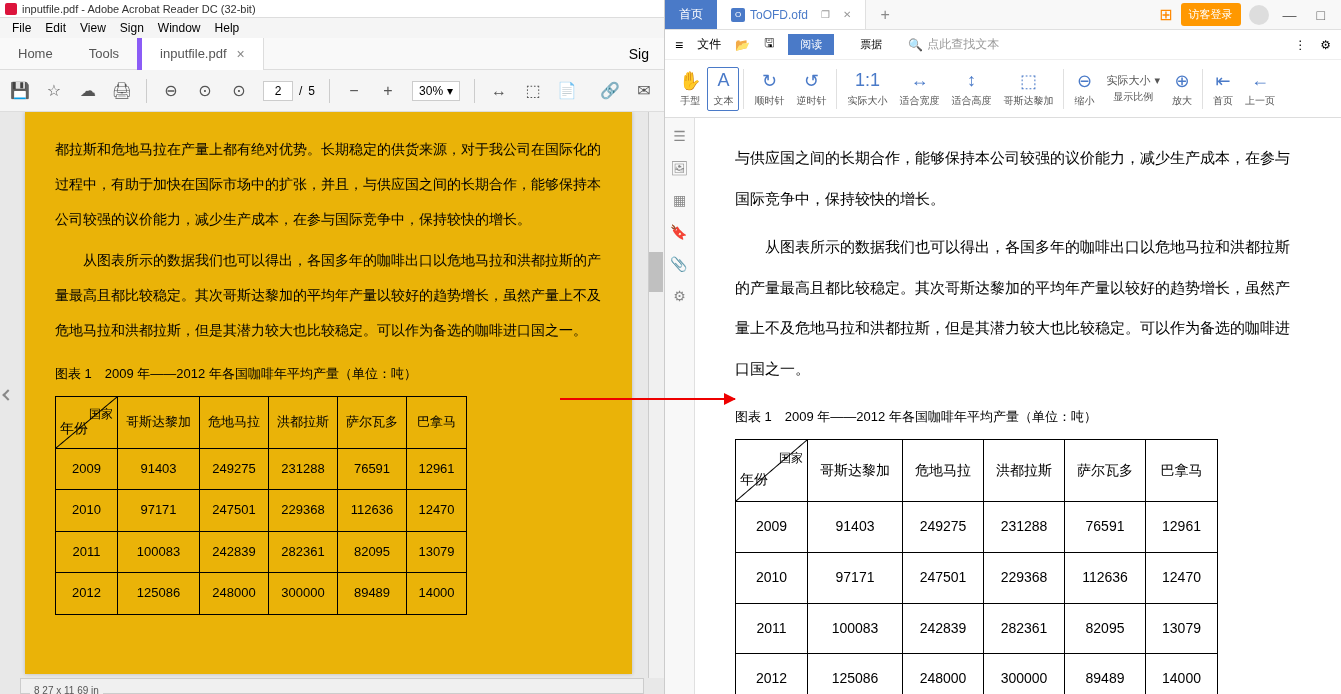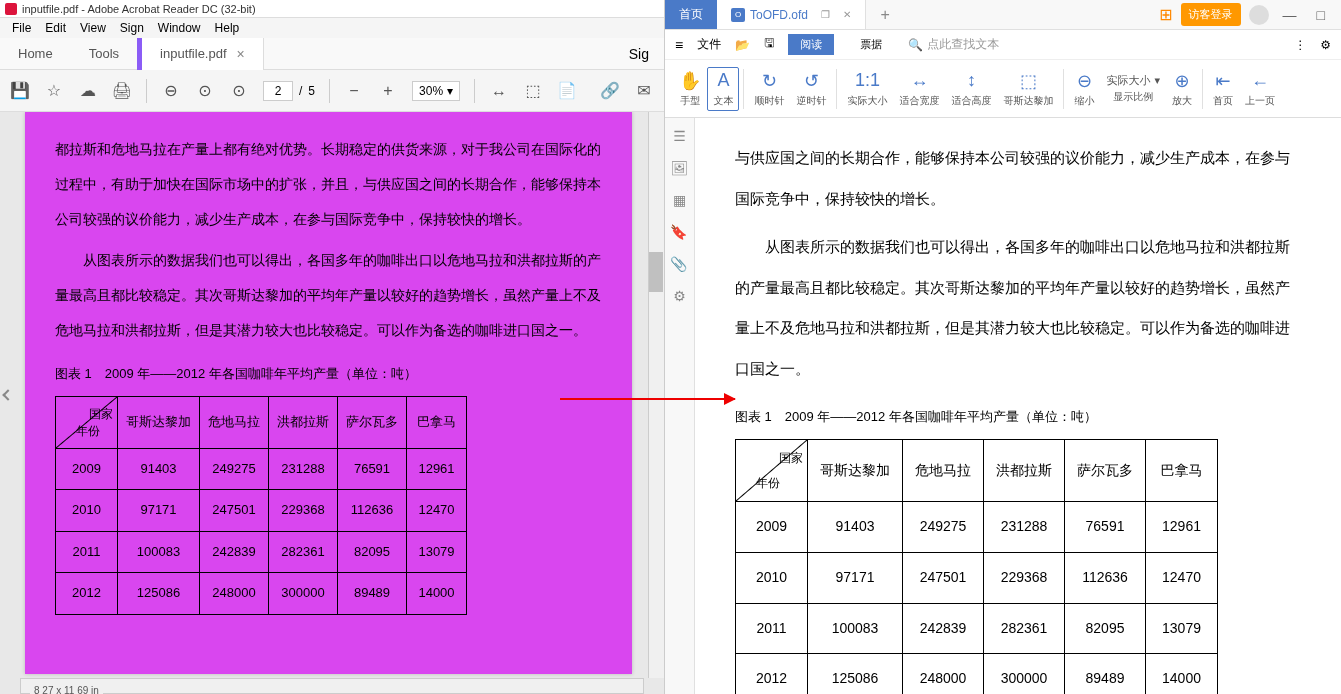--- a/index.html
+++ b/index.html
@@ -17,29 +17,29 @@
 .toolbar-left{height:42px;background:#f5f5f5;display:flex;align-items:center;padding:0 10px;border-bottom:1px solid #ddd;gap:14px}
 .tool-icon{width:20px;height:20px;display:flex;align-items:center;justify-content:center;color:#555;cursor:pointer;font-size:16px}
 .tool-sep{width:1px;height:24px;background:#ccc}
 .page-indicator{display:flex;align-items:center;gap:6px;font-size:12px}
 .page-indicator input{width:30px;height:20px;border:1px solid #ccc;text-align:center;font-size:12px}
 .zoom-box{display:flex;align-items:center;gap:4px;font-size:12px;border:1px solid #ccc;padding:2px 6px;background:#fff}
 .right-icons{margin-left:auto;display:flex;gap:14px}
 .doc-area{flex:1;background:#e8e8e8;position:relative;overflow:hidden}
 .scroll-slot{position:absolute;left:4px;top:4px;bottom:20px;width:10px;display:flex;align-items:center}
 .scroll-slot::before{content:"";width:6px;height:6px;border-left:2px solid #888;border-top:2px solid #888;transform:rotate(-45deg)}
-.doc-page{background:#d946ef;margin:0 32px 0 25px;padding:20px 30px;height:calc(100% - 20px);font-family:"SimSun",serif;font-size:14px;line-height:2.5;box-shadow:0 0 4px rgba(0,0,0,.2);overflow:hidden;position:relative}
+.doc-page{background:#eab308;margin:0 32px 0 25px;padding:20px 30px;height:calc(100% - 20px);font-family:"SimSun",serif;font-size:14px;line-height:2.5;box-shadow:0 0 4px rgba(0,0,0,.2);overflow:hidden;position:relative}
 .doc-page p{text-indent:2em;margin-bottom:6px}
 .tbl-caption{font-size:13px;margin:10px 0 5px}
 table{border-collapse:collapse;font-size:13px}
 table td,table th{border:1px solid #000;padding:4px 8px;text-align:center;min-width:60px}
 .diag-cell{position:relative;width:62px;height:52px}
 .diag-cell::before{content:"";position:absolute;left:0;top:0;width:100%;height:100%;background:linear-gradient(to bottom right,transparent calc(50% - 1px),#000 50%,transparent calc(50% + 1px))}
 .diag-cell .top{position:absolute;top:2px;right:4px;font-size:12px}
-.diag-cell .bot{position:absolute;bottom:2px;left:20px;font-size:12px}
+.diag-cell .bot{position:absolute;bottom:2px;left:4px;font-size:14px}
 .scrollbar-h{position:absolute;bottom:0;left:20px;right:20px;height:16px;background:#f0f0f0;border:1px solid #ccc}
 .scrollbar-v{position:absolute;right:0;top:0;bottom:16px;width:16px;background:#f0f0f0;border-left:1px solid #ccc}
 .scrollbar-v .thumb{width:14px;height:40px;background:#c0c0c0;margin-top:140px}
 .status-left{position:absolute;bottom:-3px;left:30px;font-size:10px;color:#555;background:#f0f0f0;padding:1px 4px}
 
 .right-app{width:676px;height:100%;display:flex;flex-direction:column;background:#3b82f6}
 .r-title-tabs{height:30px;background:#f8f8f8;display:flex;align-items:stretch;border-bottom:1px solid #e0e0e0}
 .r-tab{display:flex;align-items:center;padding:0 14px;font-size:12px;gap:5px;cursor:pointer}
 .r-tab.home{background:#4a7ac8;color:#fff}
 .r-tab.file{background:#fff;border-right:1px solid #e0e0e0;color:#4a7ac8}

